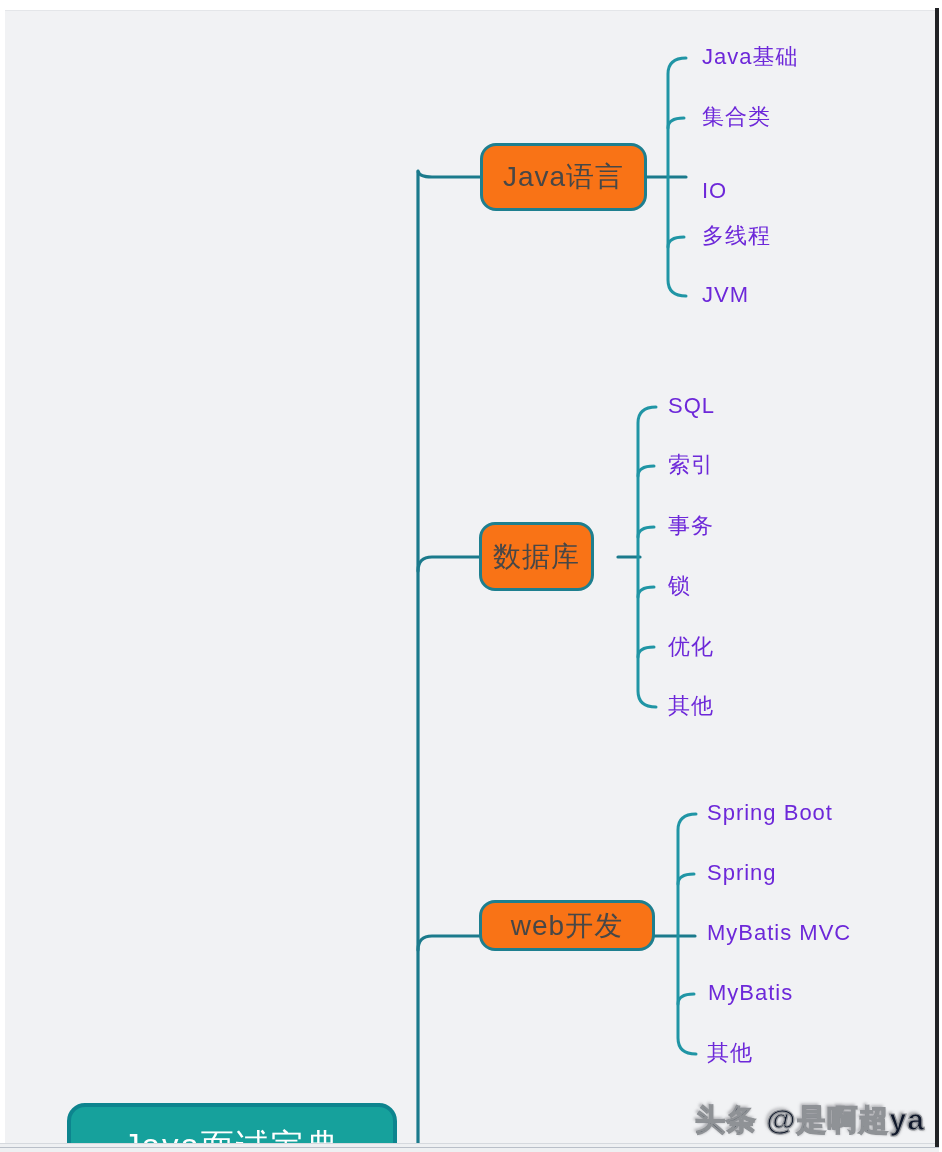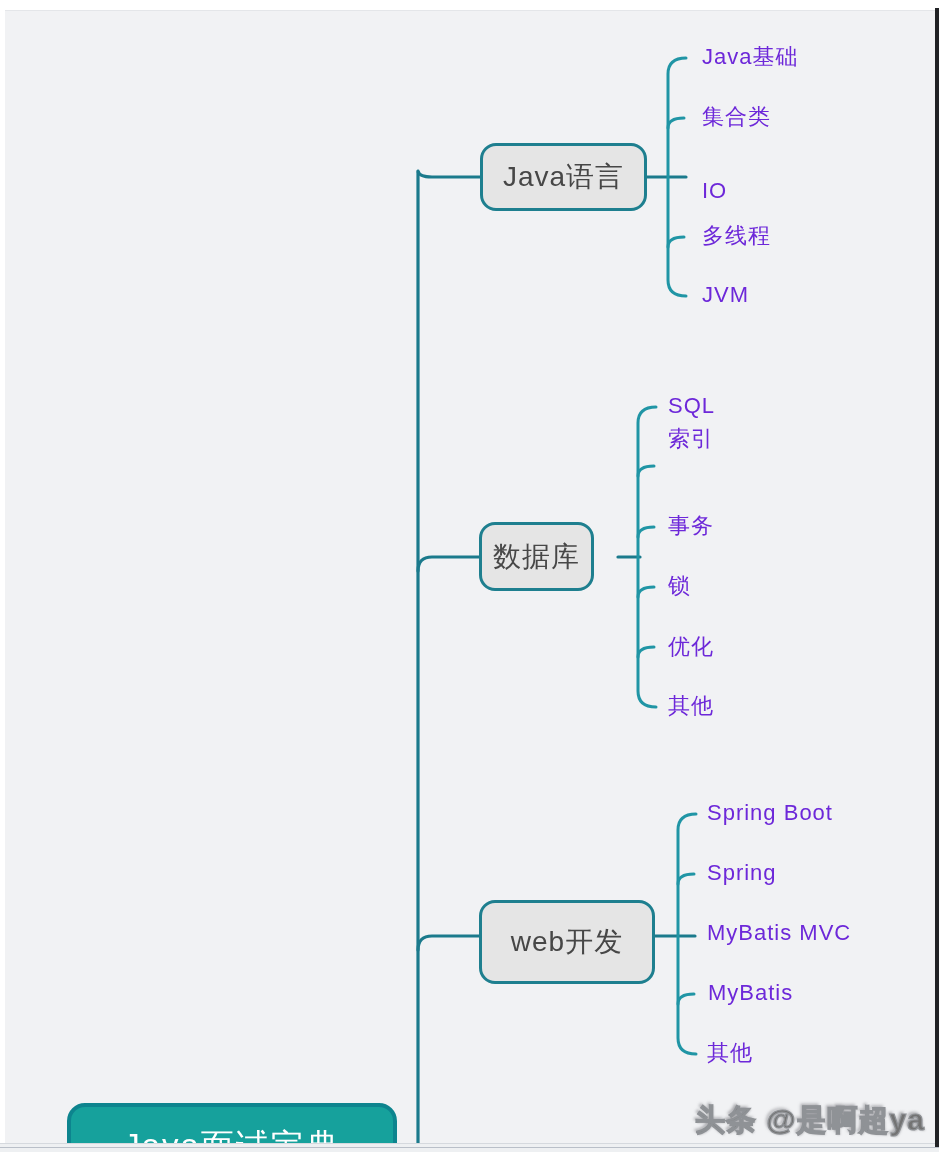--- a/index.html
+++ b/index.html
@@ -26,34 +26,34 @@
     position: absolute;
     left: 0; top: 0;
     width: 942px; height: 1152px;
     z-index: 1;
     pointer-events: none;
   }
   .branch-node {
     position: absolute;
     box-sizing: border-box;
     border: 3px solid #1e7f8f;
-    background: #e5e5e5;
+    background: #f97316;
     border-radius: 16px;
     display: flex;
     align-items: center;
     justify-content: center;
     font-size: 28px;
     color: #474747;
     letter-spacing: 1px;
     z-index: 2;
     white-space: nowrap;
   }
   .node-java   { left: 480px; top: 143px; width: 167px; height: 68px; }
   .node-db     { left: 479px; top: 522px; width: 115px; height: 69px; }
-  .node-web    { left: 479px; top: 900px; width: 176px; height: 84px; }
+  .node-web    { left: 479px; top: 900px; width: 176px; height: 51px; }
   .leaf {
     position: absolute;
     transform: translateY(-52%);
     font-size: 22px;
     color: #6d28d9;
     letter-spacing: 1px;
     white-space: nowrap;
     z-index: 2;
   }
   .root-node {
@@ -74,21 +74,21 @@
     color: #ffffff;
     letter-spacing: 2px;
     white-space: nowrap;
   }
   .watermark {
     position: absolute;
     right: 17px; top: 1100px;
     font-size: 30px;
     font-weight: 600;
     letter-spacing: 1px;
-    color: #737373;
+    color: #0f172a;
     -webkit-text-stroke: 1.2px #8f9296;
     text-shadow: -2px -2px 3px rgba(110,110,115,0.55), 1px 1px 2px rgba(140,140,145,0.45);
     z-index: 3;
     white-space: nowrap;
   }
   
   .strip-top {
     position: absolute; left: 0; top: 0;
     width: 942px; height: 10px;
     background: #ffffff; z-index: 4;
@@ -167,21 +167,21 @@
     <span>web开发</span>
   </div>
 
   <div class="leaf" style="left:702px; top:58px">Java基础</div>
   <div class="leaf" style="left:702px; top:118px">集合类</div>
   <div class="leaf" style="left:702px; top:192px">IO</div>
   <div class="leaf" style="left:702px; top:237px">多线程</div>
   <div class="leaf" style="left:702px; top:296px">JVM</div>
 
   <div class="leaf" style="left:668px; top:407px">SQL</div>
-  <div class="leaf" style="left:668px; top:440px">索引</div>
+  <div class="leaf" style="left:668px; top:466px">索引</div>
   <div class="leaf" style="left:668px; top:527px">事务</div>
   <div class="leaf" style="left:668px; top:587px">锁</div>
   <div class="leaf" style="left:668px; top:648px">优化</div>
   <div class="leaf" style="left:668px; top:707px">其他</div>
 
   <div class="leaf" style="left:707px; top:814px">Spring Boot</div>
   <div class="leaf" style="left:707px; top:874px">Spring</div>
   <div class="leaf" style="left:707px; top:934px">MyBatis MVC</div>
   <div class="leaf" style="left:708px; top:994px">MyBatis</div>
   <div class="leaf" style="left:707px; top:1054px">其他</div>

